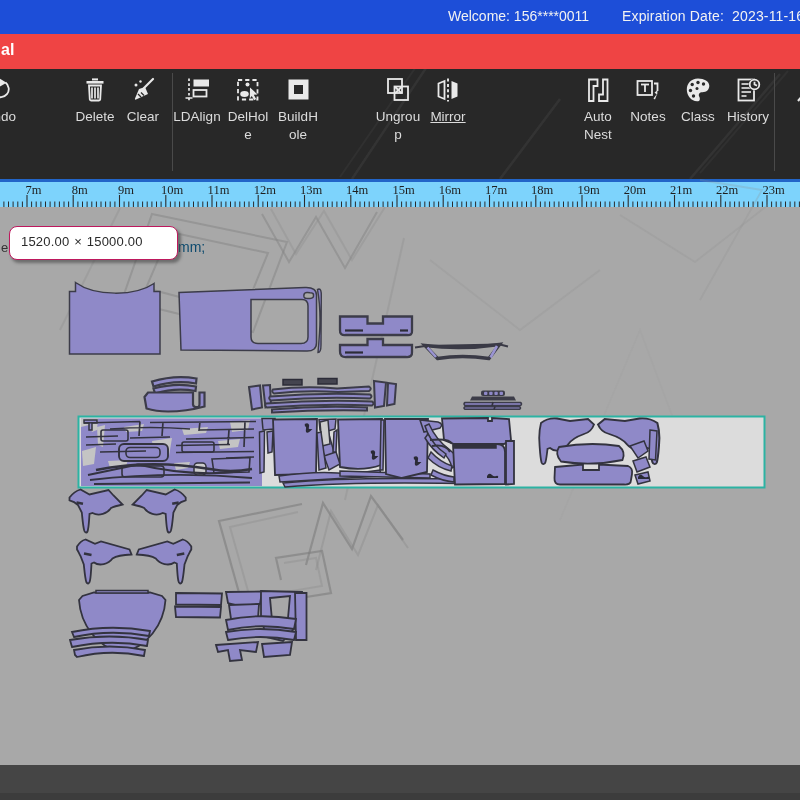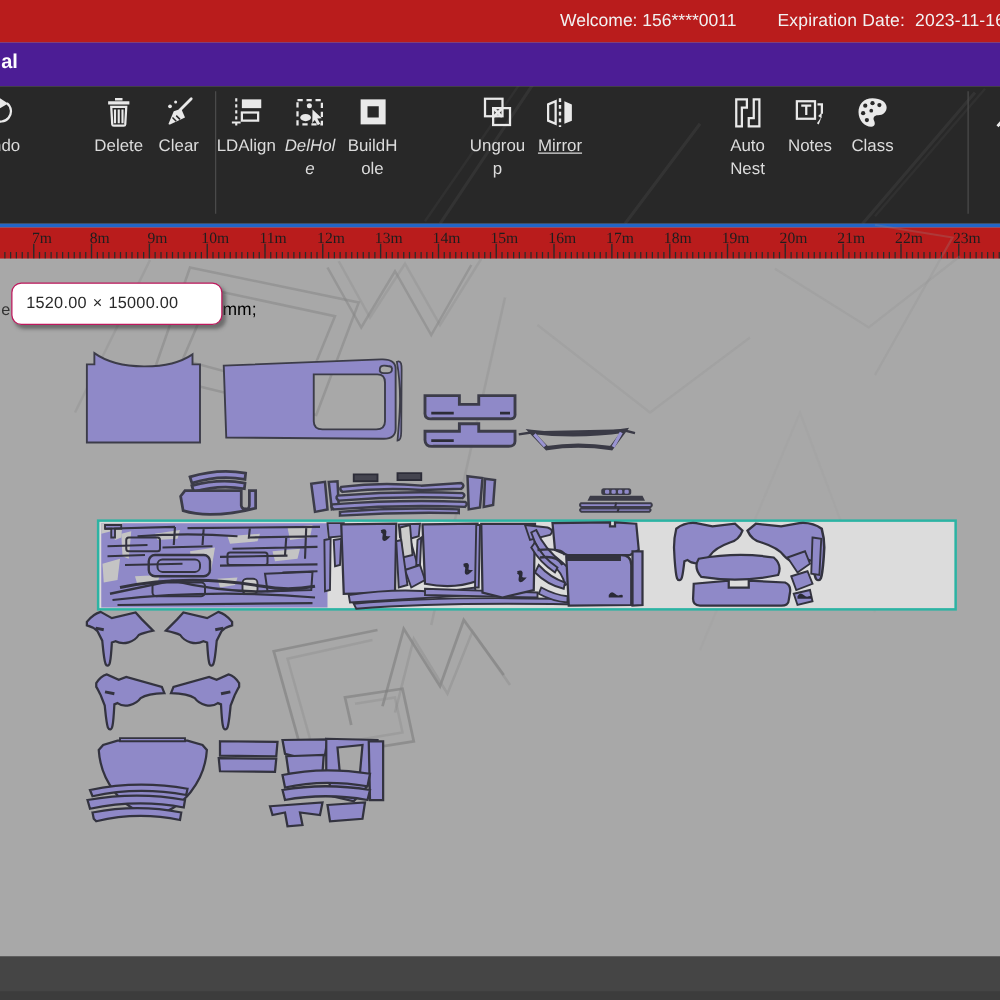--- a/index.html
+++ b/index.html
@@ -1,21 +1,21 @@
 <!DOCTYPE html>
 <html><head>
 <meta charset="utf-8">
 <style>
   html,body{margin:0;padding:0;width:800px;height:800px;overflow:hidden;font-family:"Liberation Sans",sans-serif;}
   #page{position:relative;width:800px;height:800px;background:#a8a8a8;overflow:hidden;}
-  .topbar{position:absolute;left:0;top:0;width:800px;height:34px;background:#b91c1c;color:#f2f2f2;font-size:14px;}
-  .menubar{position:absolute;left:0;top:34px;width:800px;height:35px;background:#4c1d95;}
+  .topbar{position:absolute;left:0;top:0;width:800px;height:34px;background:#1d4ed8;color:#f2f2f2;font-size:14px;}
+  .menubar{position:absolute;left:0;top:34px;width:800px;height:35px;background:#ef4444;}
   .toolbar{position:absolute;left:0;top:69px;width:800px;height:110px;background:#282828;}
   .blueline{position:absolute;left:0;top:179px;width:800px;height:3px;background:#2265c8;}
-  .ruler{position:absolute;left:0;top:182px;width:800px;height:25px;background:#b91c1c;}
+  .ruler{position:absolute;left:0;top:182px;width:800px;height:25px;background:#7dd3fc;}
   .canvas{position:absolute;left:0;top:207px;width:800px;height:559px;background:#a8a8a8;}
   .botbar{position:absolute;left:0;top:765px;width:800px;height:35px;background:#454545;}
   .botbar2{position:absolute;left:0;top:793px;width:800px;height:7px;background:#3c3c3c;}
   .tool{position:absolute;top:6px;text-align:center;color:#dcdcdc;font-size:13.5px;line-height:17.5px;}
   .tool svg{display:block;margin:0 auto 3px auto;}
   .sep{position:absolute;top:4px;width:1px;height:98px;background:#4a4a4a;}
   .tooltip{position:absolute;left:9px;top:226px;width:167px;height:32px;background:#ffffff;border:1px solid #be185d;border-radius:8px;box-shadow:2.5px 3px 3px rgba(70,70,70,.6);z-index:30;}
   .tooltip span{position:absolute;left:11px;top:7px;font-size:13px;color:#2a2a2a;letter-spacing:.2px;word-spacing:1px;}
 </style>
 </head>
@@ -48,21 +48,21 @@
           <rect x="11.5" y="15" width="13" height="6.5" stroke="#e9e9e9" fill="none" stroke-width="1.8"></rect>
         </svg>LDAlign</div>
     <div class="tool" style="left:109px;width:68px;"><svg width="30" height="30" viewBox="0 0 30 30">
           <line x1="25" y1="4" x2="16" y2="13" stroke="#e9e9e9" stroke-width="2.2" stroke-linecap="round"></line>
           <path d="M11,14 L17,12 L20,19 L8,24.5 Q6.5,25 7,23.5 Z" fill="#e9e9e9"></path>
           <line x1="10" y1="19" x2="13" y2="22" stroke="#282828" stroke-width="1.2"></line>
           <line x1="13" y1="17.5" x2="16" y2="20.5" stroke="#282828" stroke-width="1.2"></line>
           <circle cx="8" cy="10" r="1.5" fill="#e9e9e9"></circle>
           <circle cx="12.5" cy="6.5" r="1.2" fill="#e9e9e9"></circle>
         </svg>Clear</div>
-    <div class="tool" style="left:214px;width:68px;font-style:italic;"><svg width="30" height="30" viewBox="0 0 30 30">
+    <div class="tool" style="left:214px;width:68px;"><svg width="30" height="30" viewBox="0 0 30 30">
           <rect x="5" y="5" width="19.5" height="19.5" stroke="#e9e9e9" fill="none" stroke-width="1.8" stroke-dasharray="4.2 3"></rect>
           <ellipse cx="11.5" cy="19" rx="4.3" ry="2.9" fill="#e9e9e9"></ellipse>
           <circle cx="14.5" cy="9.5" r="2" fill="#e9e9e9"></circle>
           <path d="M17,12.5 L24.5,19.5 L20.8,19.8 L23.2,24 L21.2,25.2 L18.8,21 L16.8,23.6 Z" fill="#e9e9e9"></path>
         </svg>DelHol<br>e</div>
     <div class="tool" style="left:264px;width:68px;"><svg width="30" height="30" viewBox="0 0 30 30">
           <rect x="5.5" y="4.5" width="20" height="20" fill="#e9e9e9"></rect>
           <rect x="11" y="10" width="9" height="9" fill="#282828"></rect>
         </svg>BuildH<br>ole</div>
     <div class="tool" style="left:364px;width:68px;"><svg width="30" height="30" viewBox="0 0 30 30">
@@ -90,20 +90,30 @@
           <circle cx="14" cy="13.5" r="1.5" fill="#282828"></circle>
         </svg>Class</div>
     <div class="tool" style="left:614px;width:68px;"><svg width="30" height="30" viewBox="0 0 30 30">
           <rect x="4.5" y="6" width="14.5" height="14" stroke="#e9e9e9" fill="none" stroke-width="1.8"></rect>
           <line x1="8" y1="9.5" x2="16" y2="9.5" stroke="#e9e9e9" stroke-width="1.8"></line>
           <line x1="12" y1="9.5" x2="12" y2="17" stroke="#e9e9e9" stroke-width="1.8"></line>
           <path d="M21,8.5 L24.5,8.5 L24.5,16" stroke="#e9e9e9" fill="none" stroke-width="1.8"></path>
           <path d="M24.5,15 L24.2,19.5 L21.5,17.8 Z" fill="#e9e9e9"></path>
           <path d="M24.2,18.5 L22,24.5 L20.5,23.5 Z" fill="#e9e9e9"></path>
         </svg>Notes</div>
+    <div class="tool" style="left:714px;width:68px;"><svg width="30" height="30" viewBox="0 0 30 30">
+          <rect x="5.5" y="4.5" width="15.5" height="21" stroke="#e9e9e9" fill="none" stroke-width="1.8"></rect>
+          <line x1="8.5" y1="9" x2="16" y2="9" stroke="#e9e9e9" stroke-width="1.6"></line>
+          <line x1="8.5" y1="13" x2="18" y2="13" stroke="#e9e9e9" stroke-width="1.6"></line>
+          <line x1="8.5" y1="17" x2="18" y2="17" stroke="#e9e9e9" stroke-width="1.6"></line>
+          <line x1="8.5" y1="21" x2="13.5" y2="21" stroke="#e9e9e9" stroke-width="1.6"></line>
+          <circle cx="21.5" cy="9.5" r="6" fill="#282828"></circle>
+          <circle cx="21.5" cy="9.5" r="4.8" stroke="#e9e9e9" fill="none" stroke-width="1.8"></circle>
+          <path d="M21.5,6.8 L21.5,9.5 L24,10.6" stroke="#e9e9e9" fill="none" stroke-width="1.8"></path>
+        </svg>History</div>
     <svg width="800" height="110" style="position:absolute;left:0;top:0;">
         <path d="M352,110 L432,-10 M500,110 L560,30 M690,110 L780,5" stroke="rgba(255,255,255,0.055)" stroke-width="2.5" fill="none"></path>
         <path d="M340,108 L420,-8 M700,104 L788,2" stroke="rgba(255,255,255,0.04)" stroke-width="2" fill="none"></path>
       </svg>
     <div class="sep" style="left:172px;"></div>
     <div class="sep" style="left:774px;"></div>
     <div class="tool" style="left:779px;width:56px;"><svg width="30" height="30" viewBox="0 0 30 30">
           <path d="M6,26 L19,11" stroke="#e9e9e9" stroke-width="2.2" fill="none"></path>
           <path d="M15,5 L24,11 L18,17 Z" fill="#e9e9e9"></path>
           <path d="M22,3 L27,7" stroke="#e9e9e9" stroke-width="2" fill="none"></path>
@@ -443,19 +453,19 @@
         <path d="M270,598 L290,596 L288,618 L272,620 Z" fill="#a8a8a8"></path>
         <path d="M295,593 L306.5,593 L306.5,640 L296,640 Z"></path>
         <path d="M229,605 L259,604 L258,618 L231,619 Z"></path>
         <path d="M226,620 Q258,613 296,619 L294,629 Q258,623 228,630 Z"></path>
         <path d="M226,632 Q260,626 296,632 L294,640 Q260,634 228,640 Z"></path>
         <path d="M216,645 L258,642 L256,652 L240,650 L242,660 L230,661 L228,650 L218,652 Z"></path>
         <path d="M262,644 L292,642 L290,655 L264,657 Z"></path>
       </g>
     </svg>
   <span style="position:absolute;left:1px;top:240px;font-size:13px;color:#333;z-index:5;">e</span>
-  <span style="position:absolute;left:178px;top:239px;font-size:14px;color:#000000;z-index:5;">mm;</span>
+  <span style="position:absolute;left:178px;top:239px;font-size:14px;color:#0c4a6e;z-index:5;">mm;</span>
   <div class="tooltip">
       <span>1520.00 × 15000.00</span>
     </div>
   <div class="botbar"></div>
   <div class="botbar2"></div>
 </div>
 
 </body></html>

